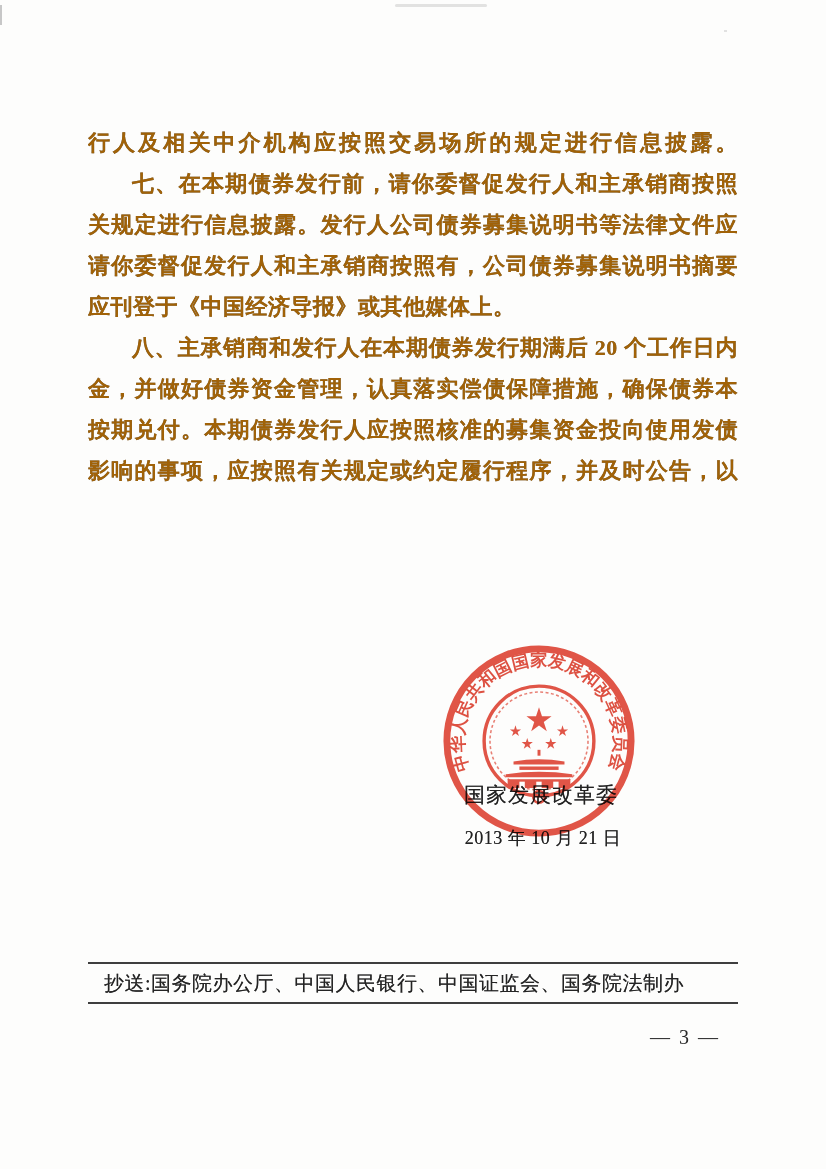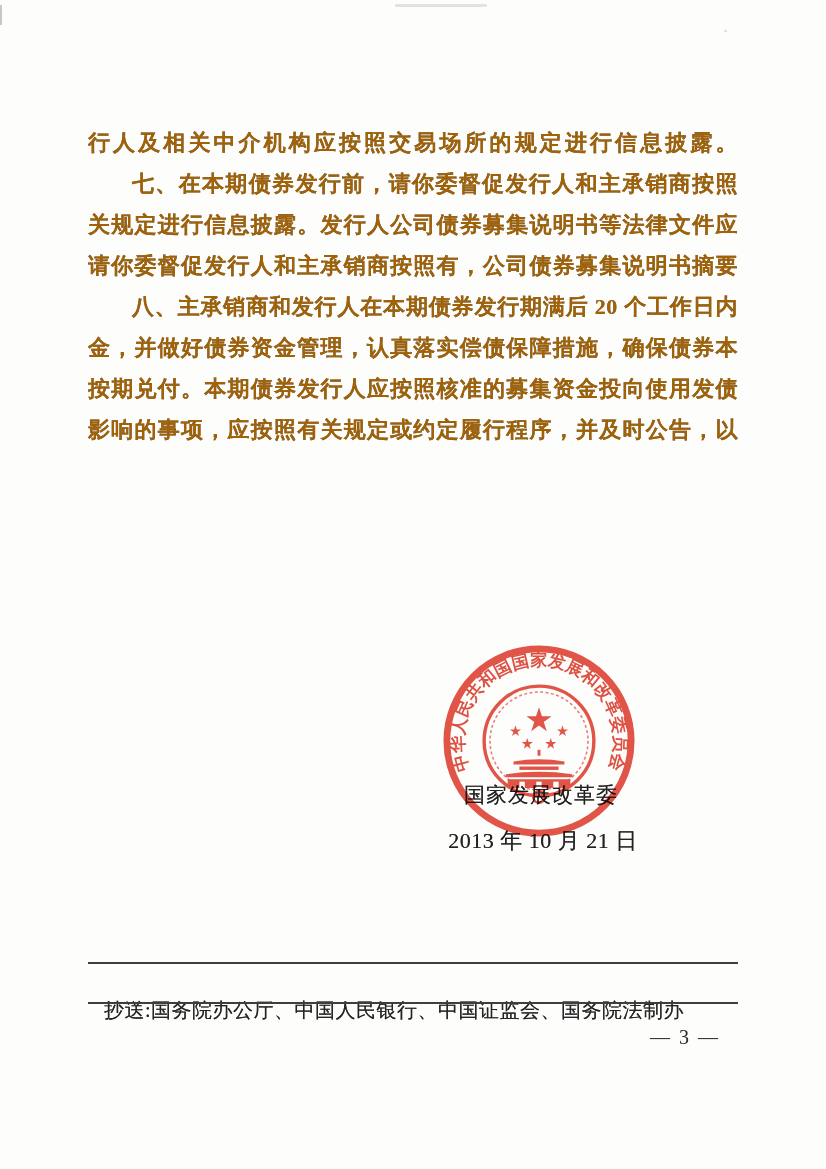--- a/index.html
+++ b/index.html
@@ -53,21 +53,21 @@
     color: #222;
     text-shadow: 0 0 0.5px #666;
     z-index: 1;
   }
   .sig-date {
     position: absolute;
     left: 437px;
     top: 826px;
     width: 212px;
     text-align: center;
-    font-size: 22px;
+    font-size: 18px;
     letter-spacing: 0.5px;
     color: #222;
     text-shadow: 0 0 0.5px #666;
     z-index: 1;
   }
   .seal {
     position: absolute;
     left: 441px;
     top: 643px;
     width: 196px;
@@ -89,21 +89,20 @@
   .rule-top { top: 962px; }
   .rule-bottom { top: 1002px; }
   .cc-line {
     position: absolute;
     left: 104px;
     top: 970px;
     font-size: 20px;
     letter-spacing: 0.5px;
     color: #242424;
     text-shadow: 0 0 0.5px #666;
-    margin-top: 27px;
   }
   .page-number {
     position: absolute;
     left: 630px;
     top: 1026px;
     width: 110px;
     text-align: center;
     font-size: 20px;
     letter-spacing: 2px;
     color: #2a2a2a;
@@ -122,20 +121,21 @@
 
   <div class="artifact a1"></div>
   <div class="artifact a2"></div>
   <div class="artifact a3"></div>
 
   <div class="body-text">
     <div class="line j">行人及相关中介机构应按照交易场所的规定进行信息披露。</div>
     <div class="line j ind">七、在本期债券发行前，请你委督促发行人和主承销商按照有</div>
     <div class="line j">关规定进行信息披露。发行人公司债券募集说明书等法律文件应</div>
     <div class="line j">请你委督促发行人和主承销商按照有，公司债券募集说明书摘要</div>
+    <div class="line">应刊登于《中国经济导报》或其他媒体上。</div>
     <div class="line j ind">八、主承销商和发行人在本期债券发行期满后 20 个工作日内</div>
     <div class="line j">金，并做好债券资金管理，认真落实偿债保障措施，确保债券本息</div>
     <div class="line j">按期兑付。本期债券发行人应按照核准的募集资金投向使用发债资</div>
     <div class="line j">影响的事项，应按照有关规定或约定履行程序，并及时公告，以保</div>
   </div>
 
   <div class="sig-agency">国家发展改革委</div>
   <div class="sig-date">2013 年 10 月 21 日</div>
 
   <svg class="seal" viewBox="0 0 200 200" xmlns="http://www.w3.org/2000/svg">

